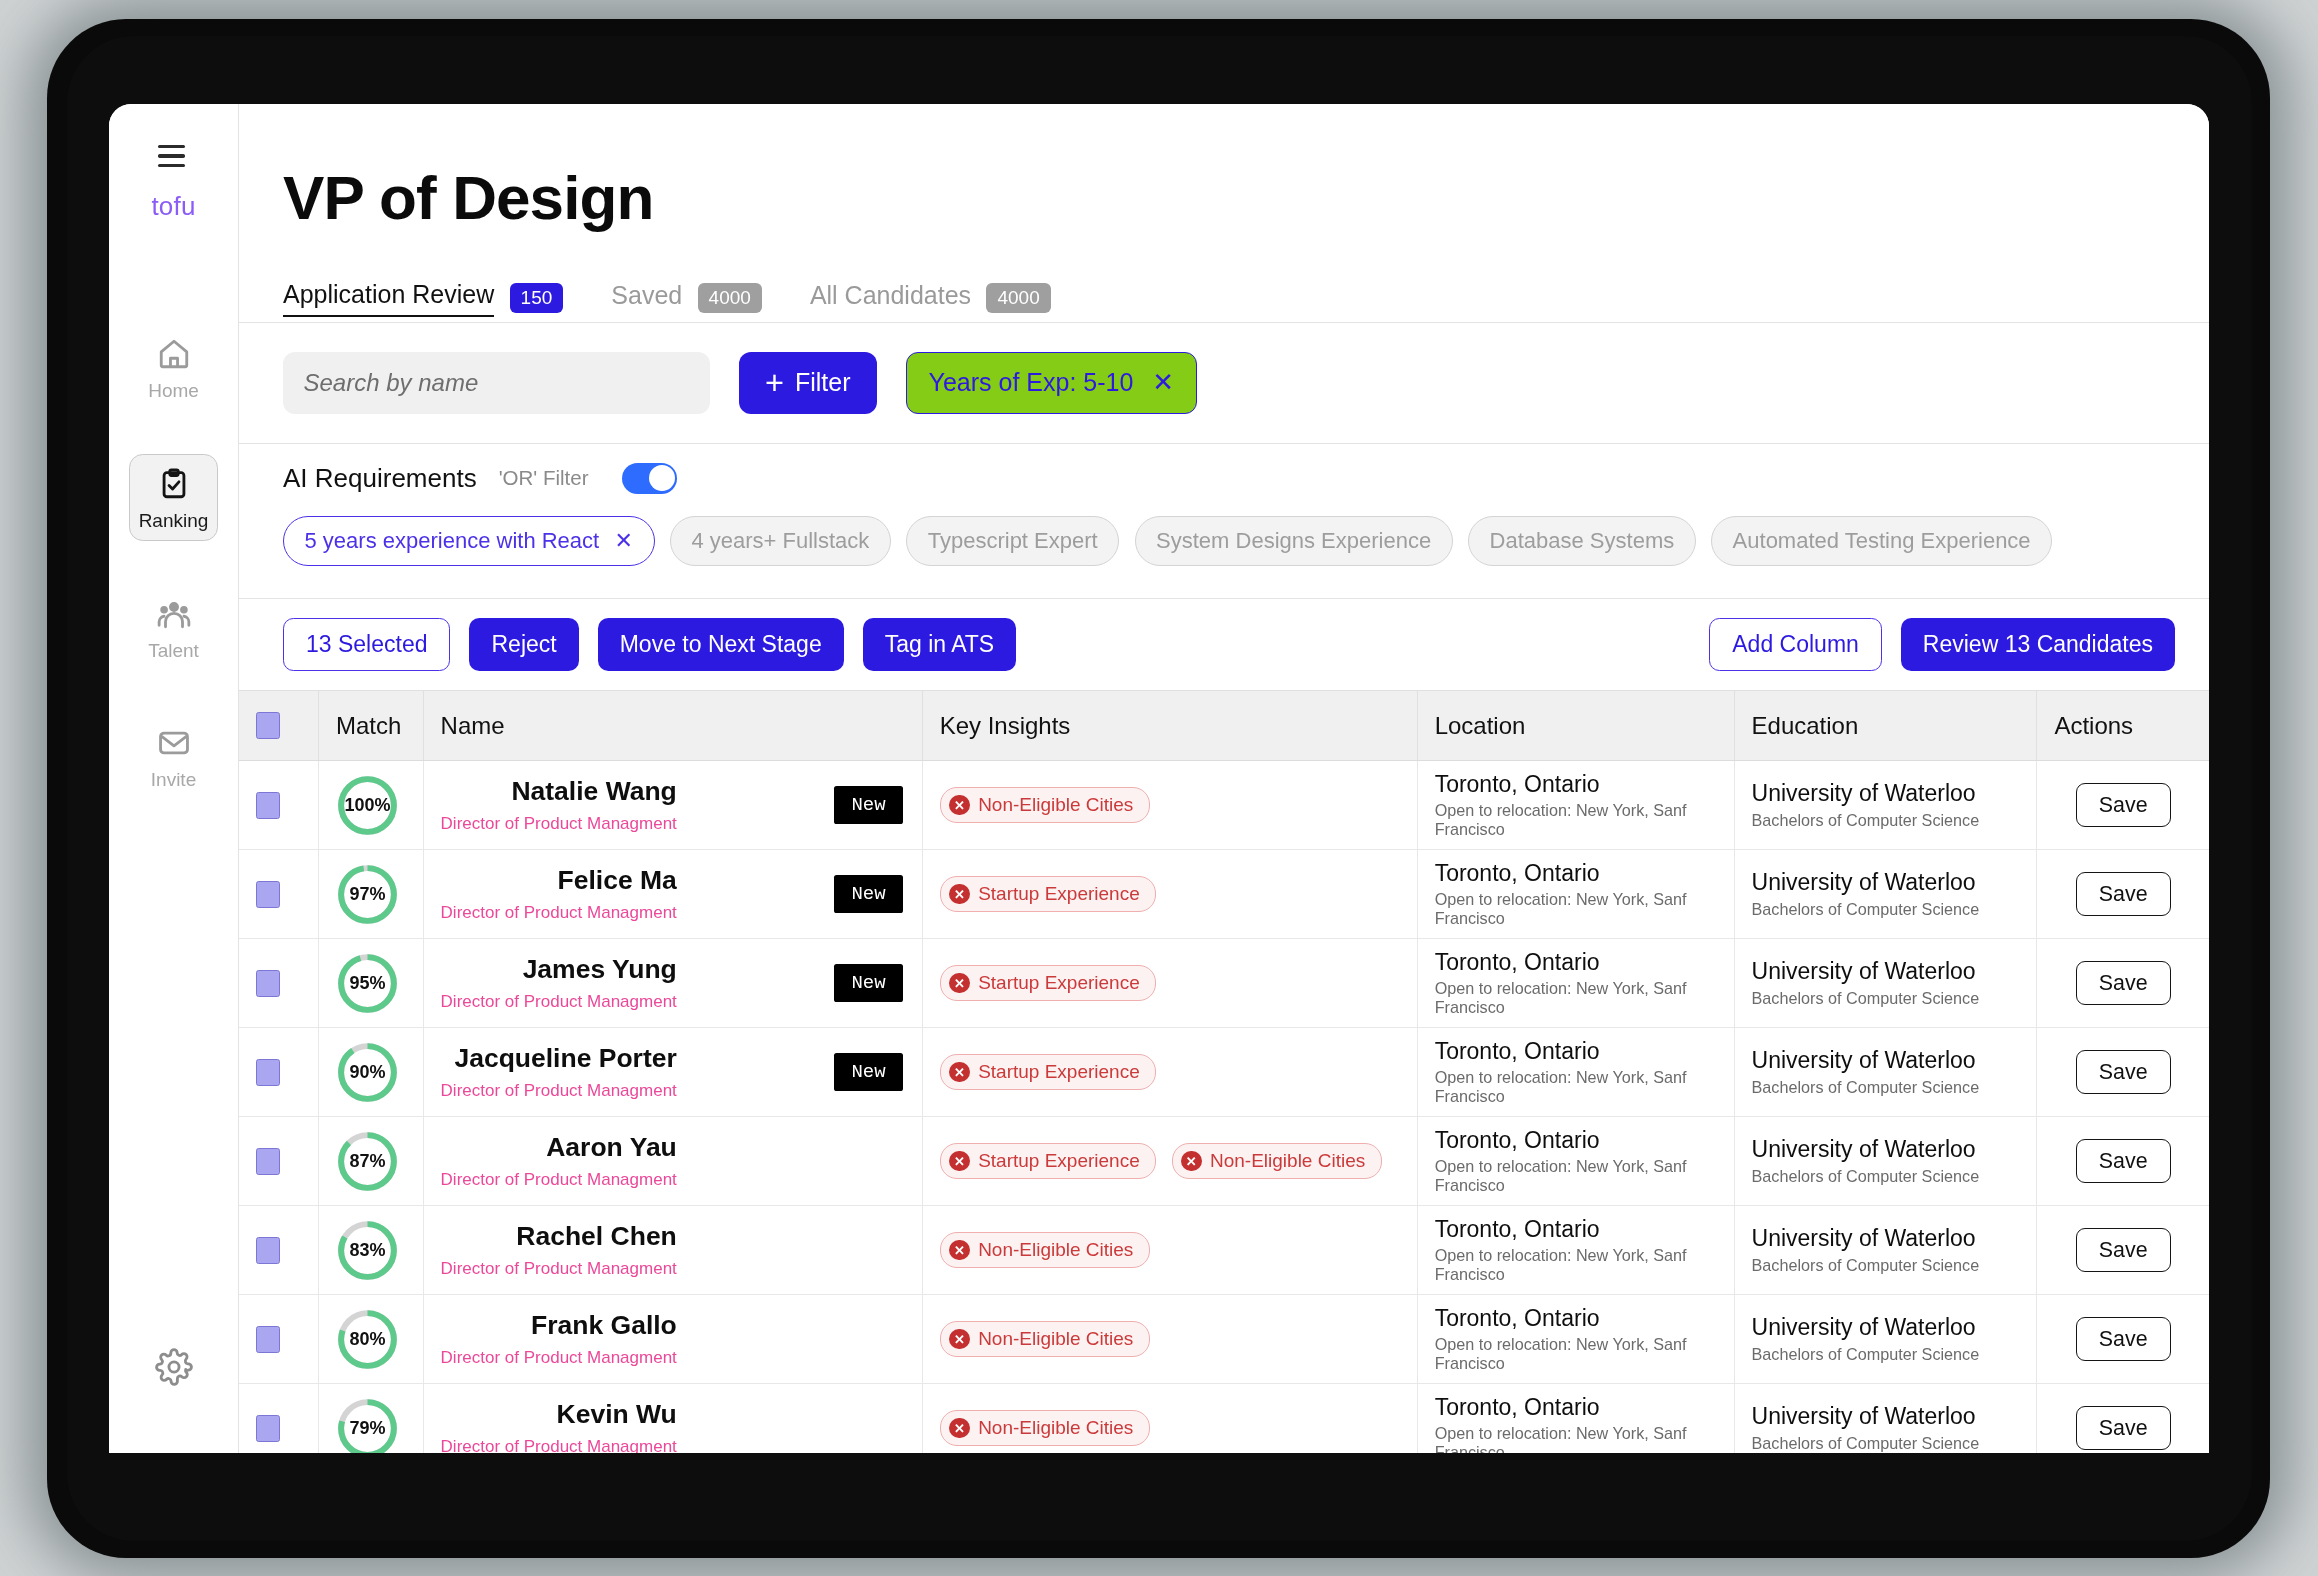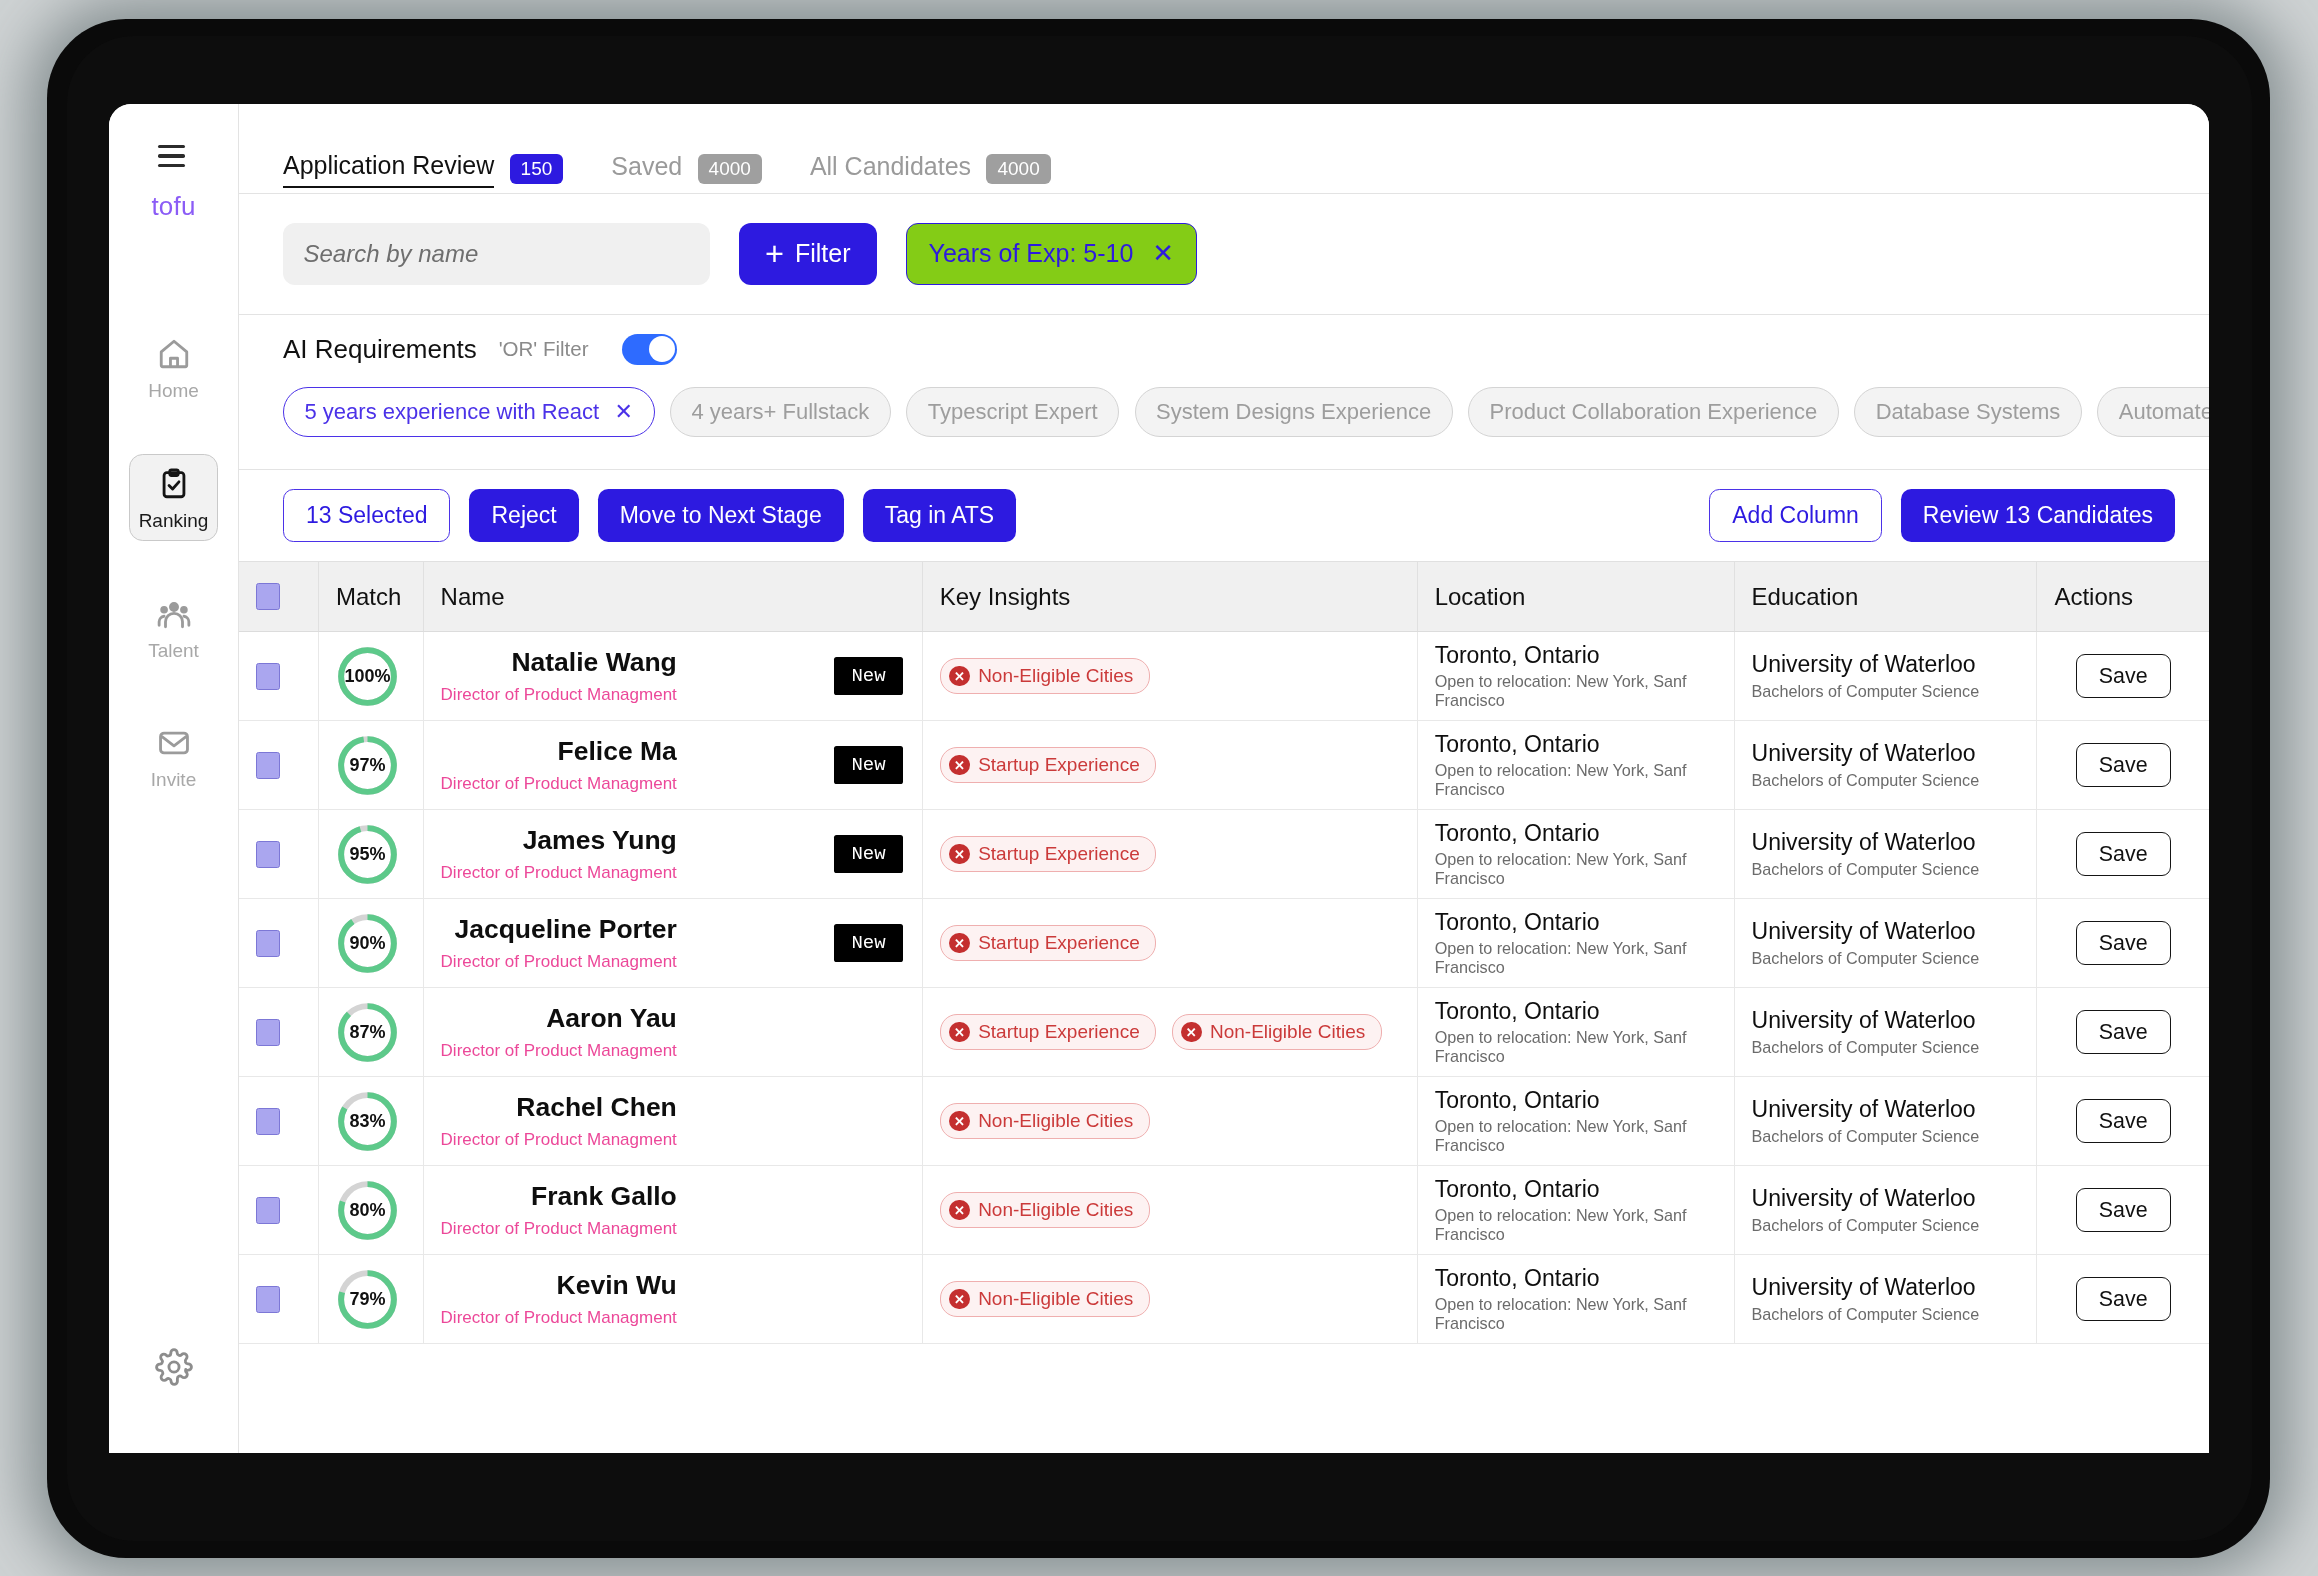--- a/index.html
+++ b/index.html
@@ -229,20 +229,21 @@
     <div class="gear-wrap">
       <svg width="38" height="38" viewBox="0 0 24 24" fill="none" stroke="#8d8d8d" stroke-width="1.8">
         <circle cx="12" cy="12" r="3.2"></circle>
         <path d="M19.4 13.5a1.6 1.6 0 0 0 .33 1.76l.06.06a2 2 0 1 1-2.83 2.83l-.06-.06a1.6 1.6 0 0 0-1.76-.33 1.6 1.6 0 0 0-1 1.47V21a2 2 0 0 1-4 0v-.1a1.6 1.6 0 0 0-1.05-1.47 1.6 1.6 0 0 0-1.76.33l-.06.06a2 2 0 1 1-2.83-2.83l.06-.06a1.6 1.6 0 0 0 .33-1.76 1.6 1.6 0 0 0-1.47-1H3a2 2 0 0 1 0-4h.1a1.6 1.6 0 0 0 1.47-1.05 1.6 1.6 0 0 0-.33-1.76l-.06-.06a2 2 0 1 1 2.83-2.83l.06.06a1.6 1.6 0 0 0 1.76.33H9a1.6 1.6 0 0 0 1-1.47V3a2 2 0 0 1 4 0v.1a1.6 1.6 0 0 0 1 1.47 1.6 1.6 0 0 0 1.76-.33l.06-.06a2 2 0 1 1 2.83 2.83l-.06.06a1.6 1.6 0 0 0-.33 1.76V9a1.6 1.6 0 0 0 1.47 1H21a2 2 0 0 1 0 4h-.1a1.6 1.6 0 0 0-1.47 1z" stroke-linejoin="round"></path>
       </svg>
     </div>
   </aside>
 
   <main class="main">
 
+    <h1 class="page-title">VP of Design</h1>
 
     <div class="tabs">
       <div class="tab active">
         <span class="tab-label">Application Review</span>
         <span class="tab-badge">150</span>
       </div>
       <div class="tab">
         <span class="tab-label">Saved</span>
         <span class="tab-badge">4000</span>
       </div>
@@ -280,23 +281,20 @@
           <span>✕</span>
         </div>
         <div class="req">
           <span>4 years+  Fullstack</span>
         </div>
         <div class="req">
           <span>Typescript Expert</span>
         </div>
         <div class="req">
           <span>System Designs Experience</span>
-        </div>
-        <div class="req">
-          <span>Product Collaboration Experience</span>
         </div>
         <div class="req">
           <span>Database Systems</span>
         </div>
         <div class="req">
           <span>Automated Testing Experience</span>
         </div>
       </div>
     </section>
 

